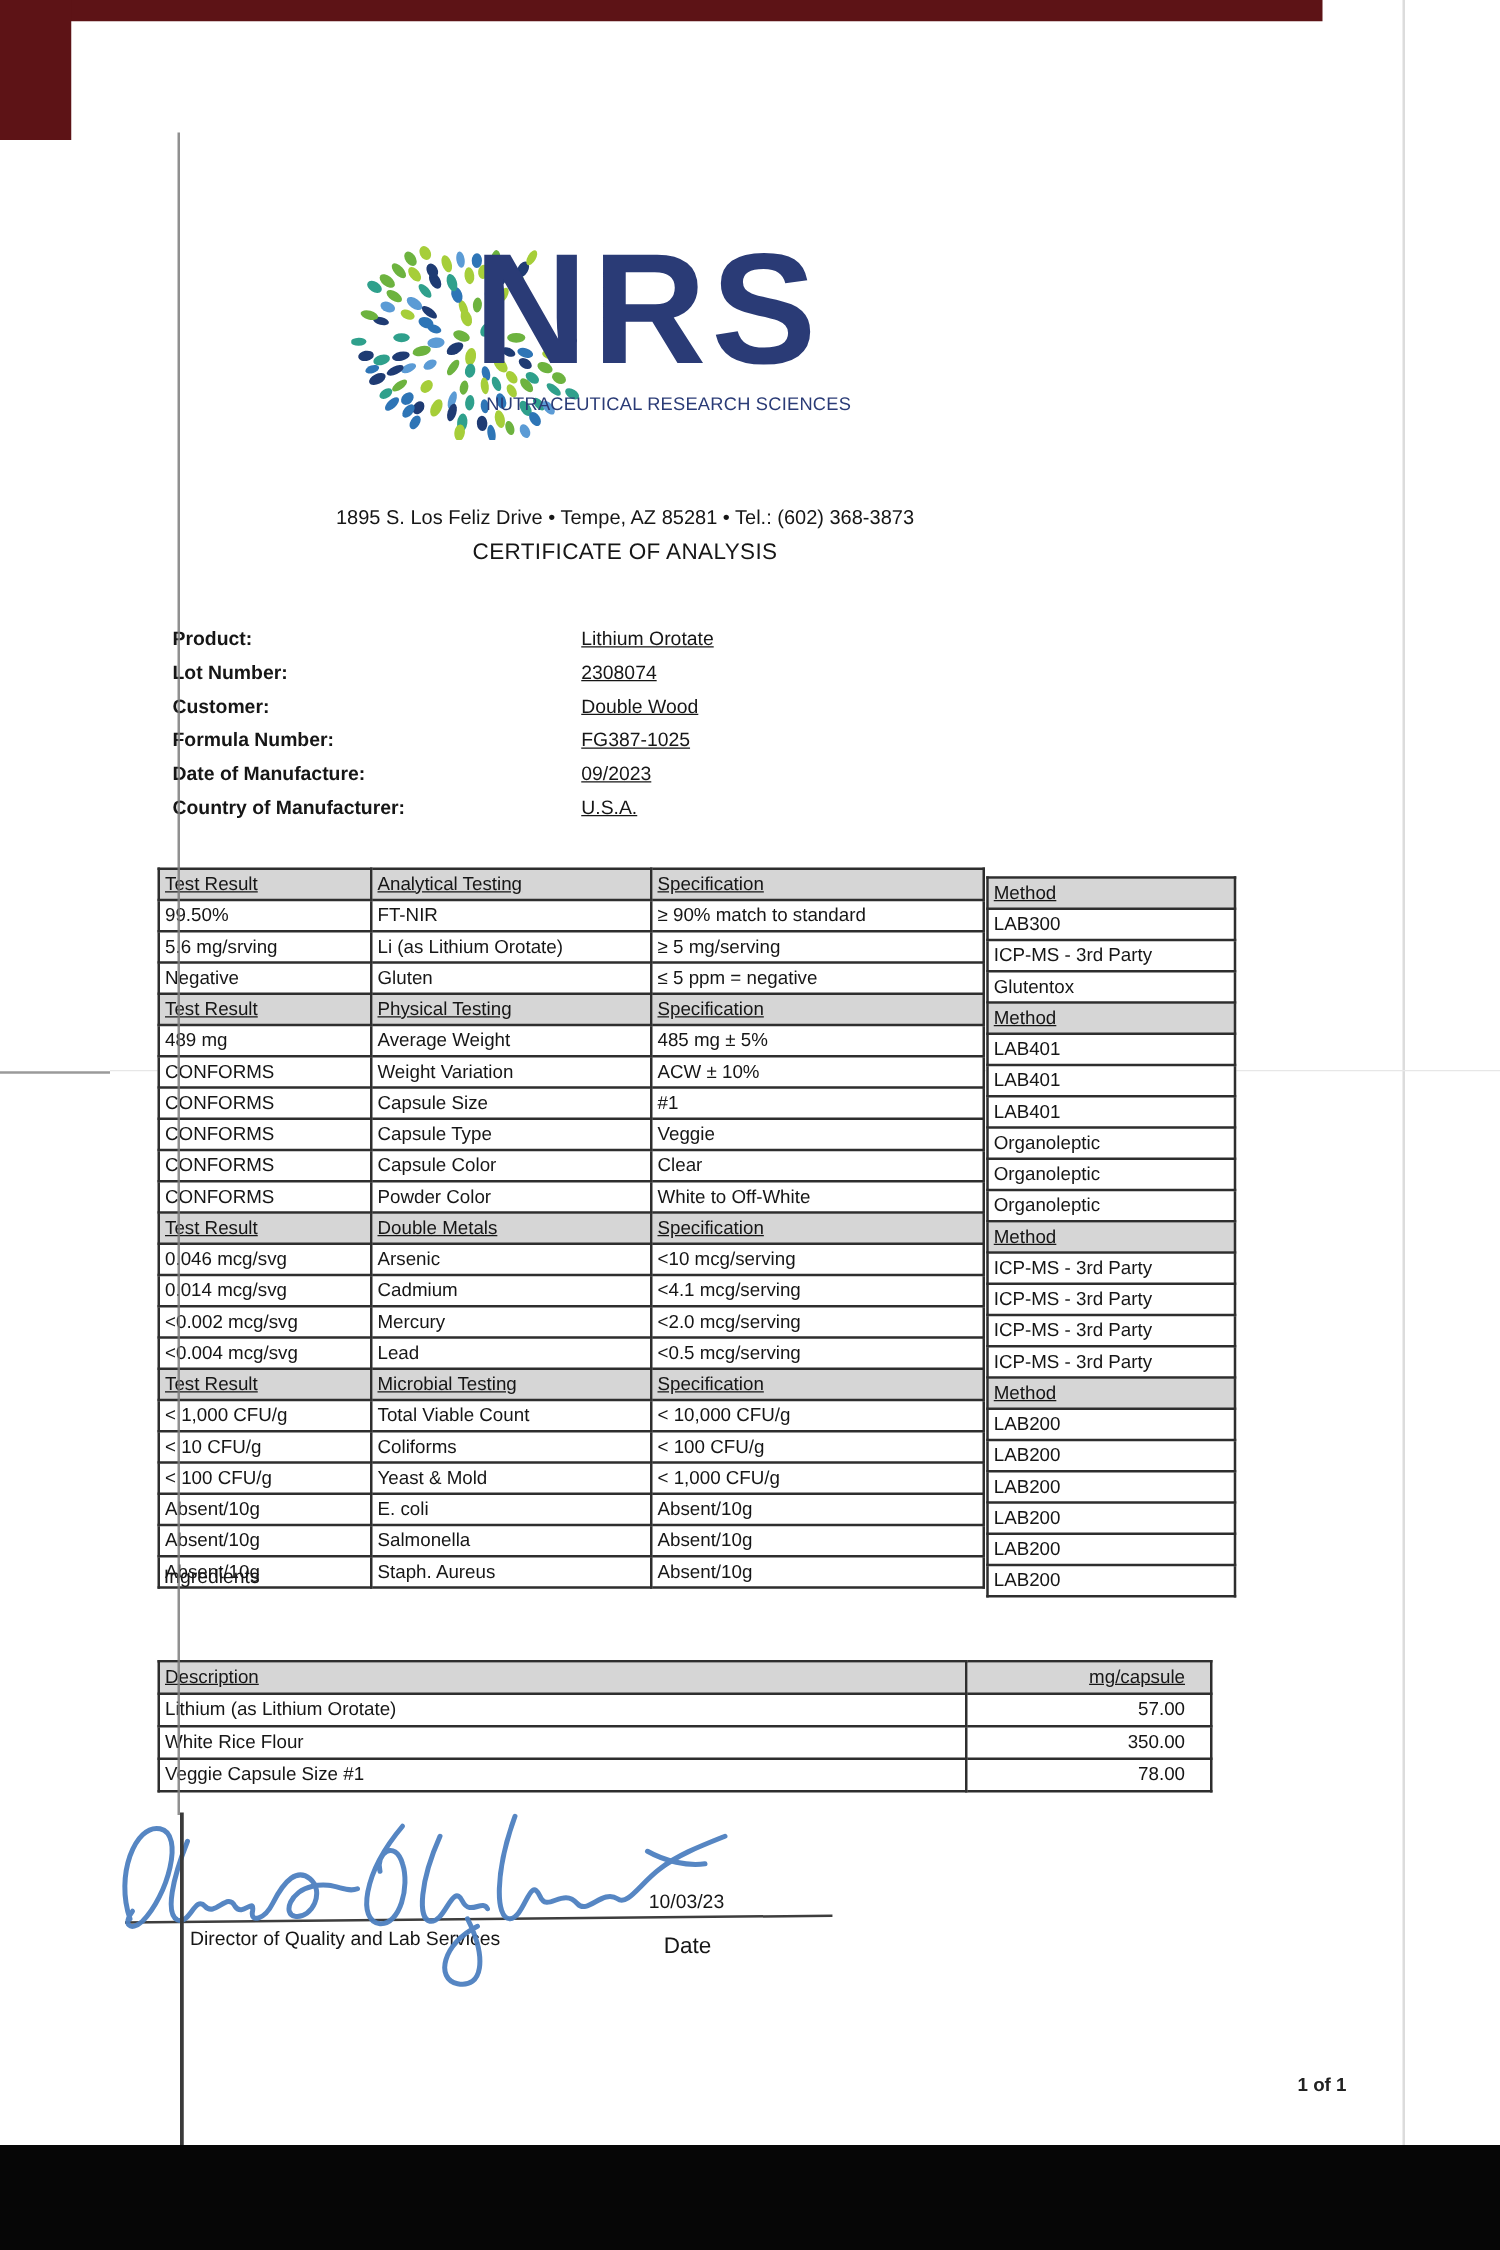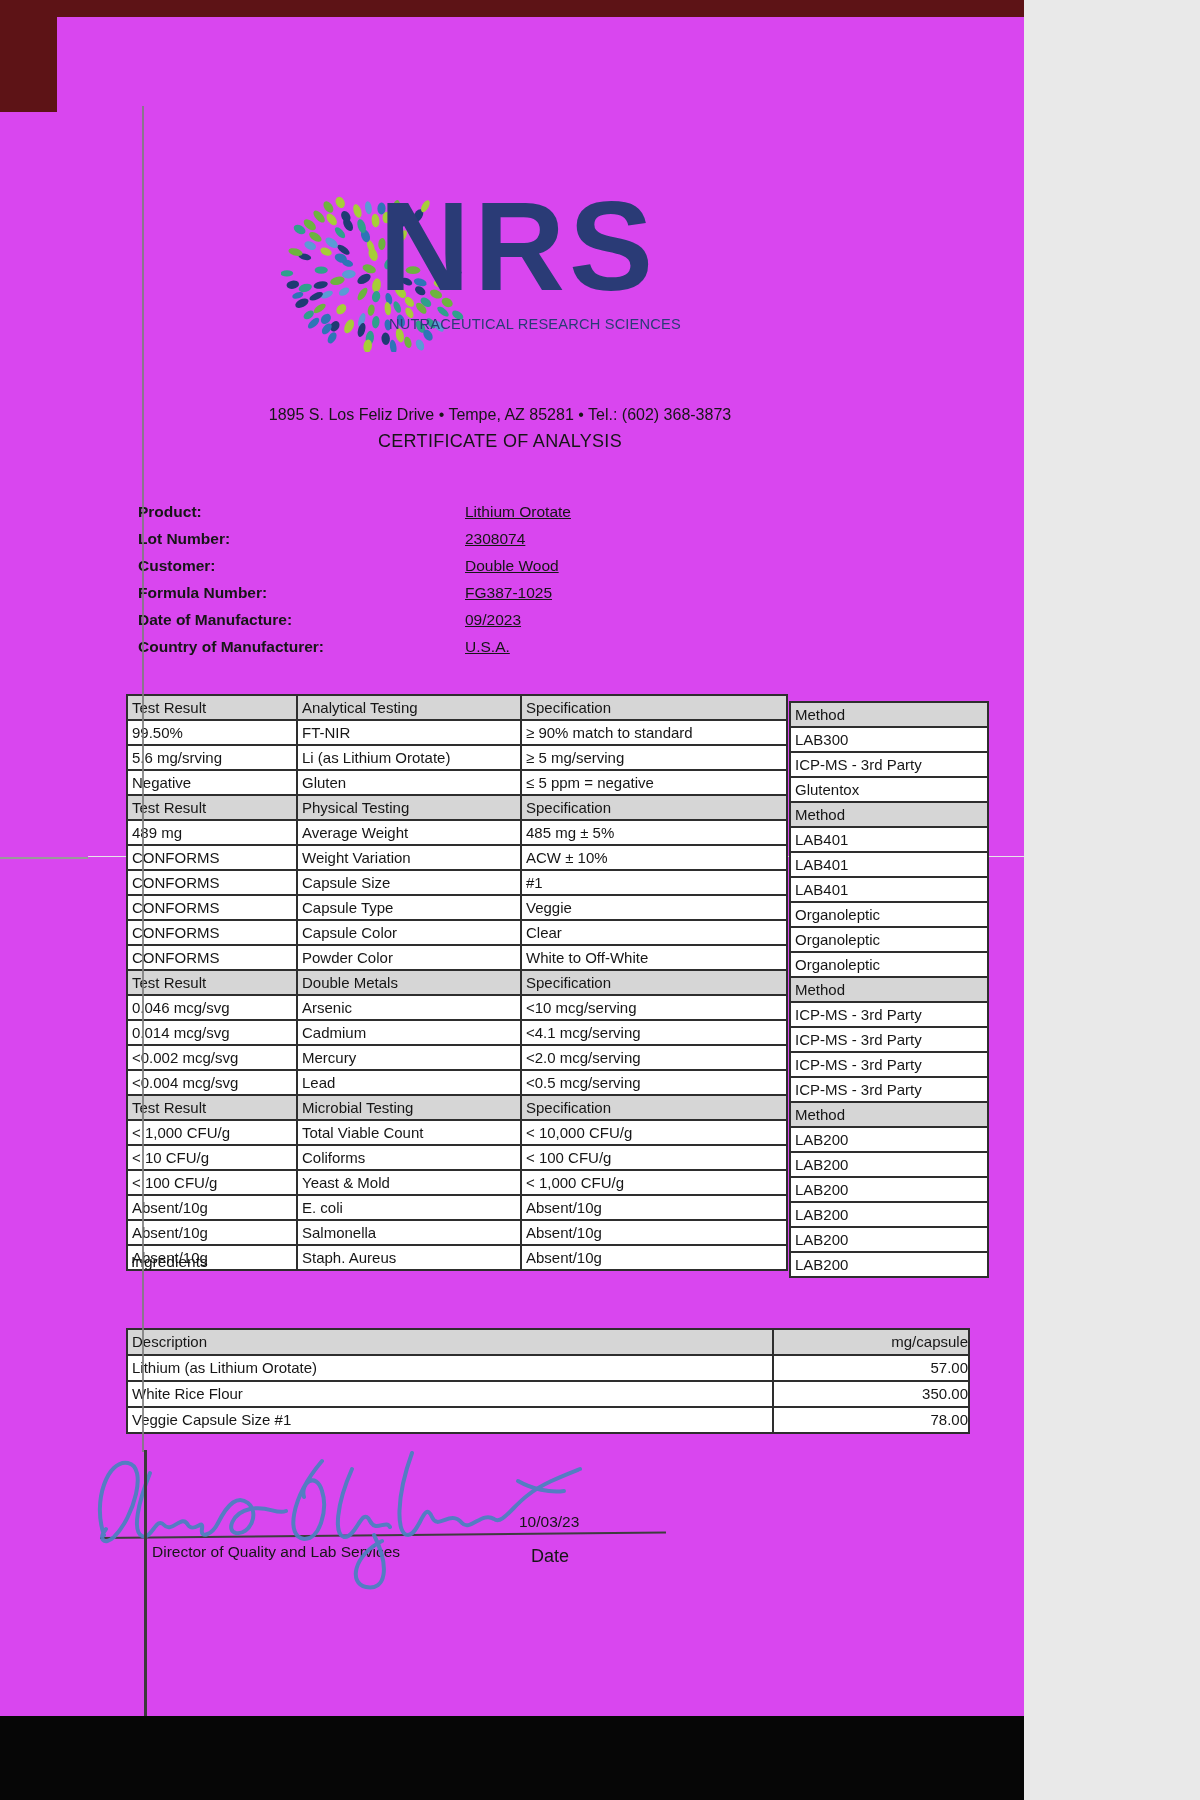--- a/index.html
+++ b/index.html
@@ -3,21 +3,21 @@
 <meta charset="utf-8">
 <style>
   :root{
     --navy:#2a3b76;
     --maroon:#5d1316;
     --sigblue:#4d80c0;
     --hdrgrey:#d6d6d6;
   }
   html,body{margin:0;padding:0;background:#e9e9e9;}
   .page{
-    position:relative;width:1024px;height:1800px;background:#d946ef;
+    position:relative;width:1200px;height:1800px;background:#ffffff;
     overflow:hidden;font-family:"Liberation Sans",sans-serif;color:#161616;
   }
   
   .strip-top{position:absolute;left:0;top:0;width:1058px;height:17px;background:var(--maroon);}
   .corner-block{position:absolute;left:0;top:0;width:57px;height:112px;background:var(--maroon);}
   .vline-right{position:absolute;left:1122px;top:0;width:2px;height:1716px;background:#dcdcdc;}
   .fold-dash{position:absolute;left:0;top:857px;width:88px;height:2px;background:#9a9a9a;}
   .fold-faint{position:absolute;left:88px;top:856px;width:1112px;height:1px;background:#e7e7e7;}
   .artifact-line-top{position:absolute;left:142px;top:106px;width:2px;height:1346px;background:#7d7d7d;opacity:.85;z-index:8;}
   .artifact-line-bottom{position:absolute;left:144px;top:1450px;width:3px;height:320px;background:#3a3a3a;z-index:8;}
@@ -43,27 +43,27 @@
   .info-row{height:27px;white-space:nowrap;}
   .info-label{display:inline-block;width:327px;font-weight:bold;font-size:15.5px;}
   .info-value{font-size:15.5px;}
 
   
   .tbl{position:absolute;border-collapse:collapse;table-layout:fixed;background:#fff;}
   .tbl td{
     border:2px solid #2e2e2e;height:23px;padding:0 4px;font-size:15px;
     line-height:1.05;overflow:hidden;white-space:nowrap;
   }
-  .tbl tr.hdr td{background:var(--hdrgrey);}
+  .tbl tr.hdr td{background:var(--hdrgrey);text-decoration:underline;}
   #table-main{left:126px;top:694px;width:660px;}
   #table-method{left:789px;top:701px;width:198px;}
   .ingredients-label{position:absolute;left:131px;top:1253px;font-size:15.5px;}
   #table-ingredients{left:126px;top:1328px;width:842px;}
   #table-ingredients td{height:24px;}
-  #table-ingredients td.amount{text-align:right;padding-right:0;}
+  #table-ingredients td.amount{text-align:right;padding-right:20px;}
 
   
   .signature-svg{position:absolute;left:88px;top:1437px;z-index:4;}
   .sig-line{position:absolute;left:100px;top:1537px;width:566px;height:2px;background:#3d3d3d;transform:rotate(-0.55deg);transform-origin:left center;}
   .sig-role{position:absolute;left:152px;top:1543px;font-size:15.5px;}
   .sig-date{position:absolute;left:519px;top:1513px;font-size:15.5px;}
   .sig-date-label{position:absolute;left:531px;top:1546px;font-size:18px;}
 </style>
 </head>
 <body>

